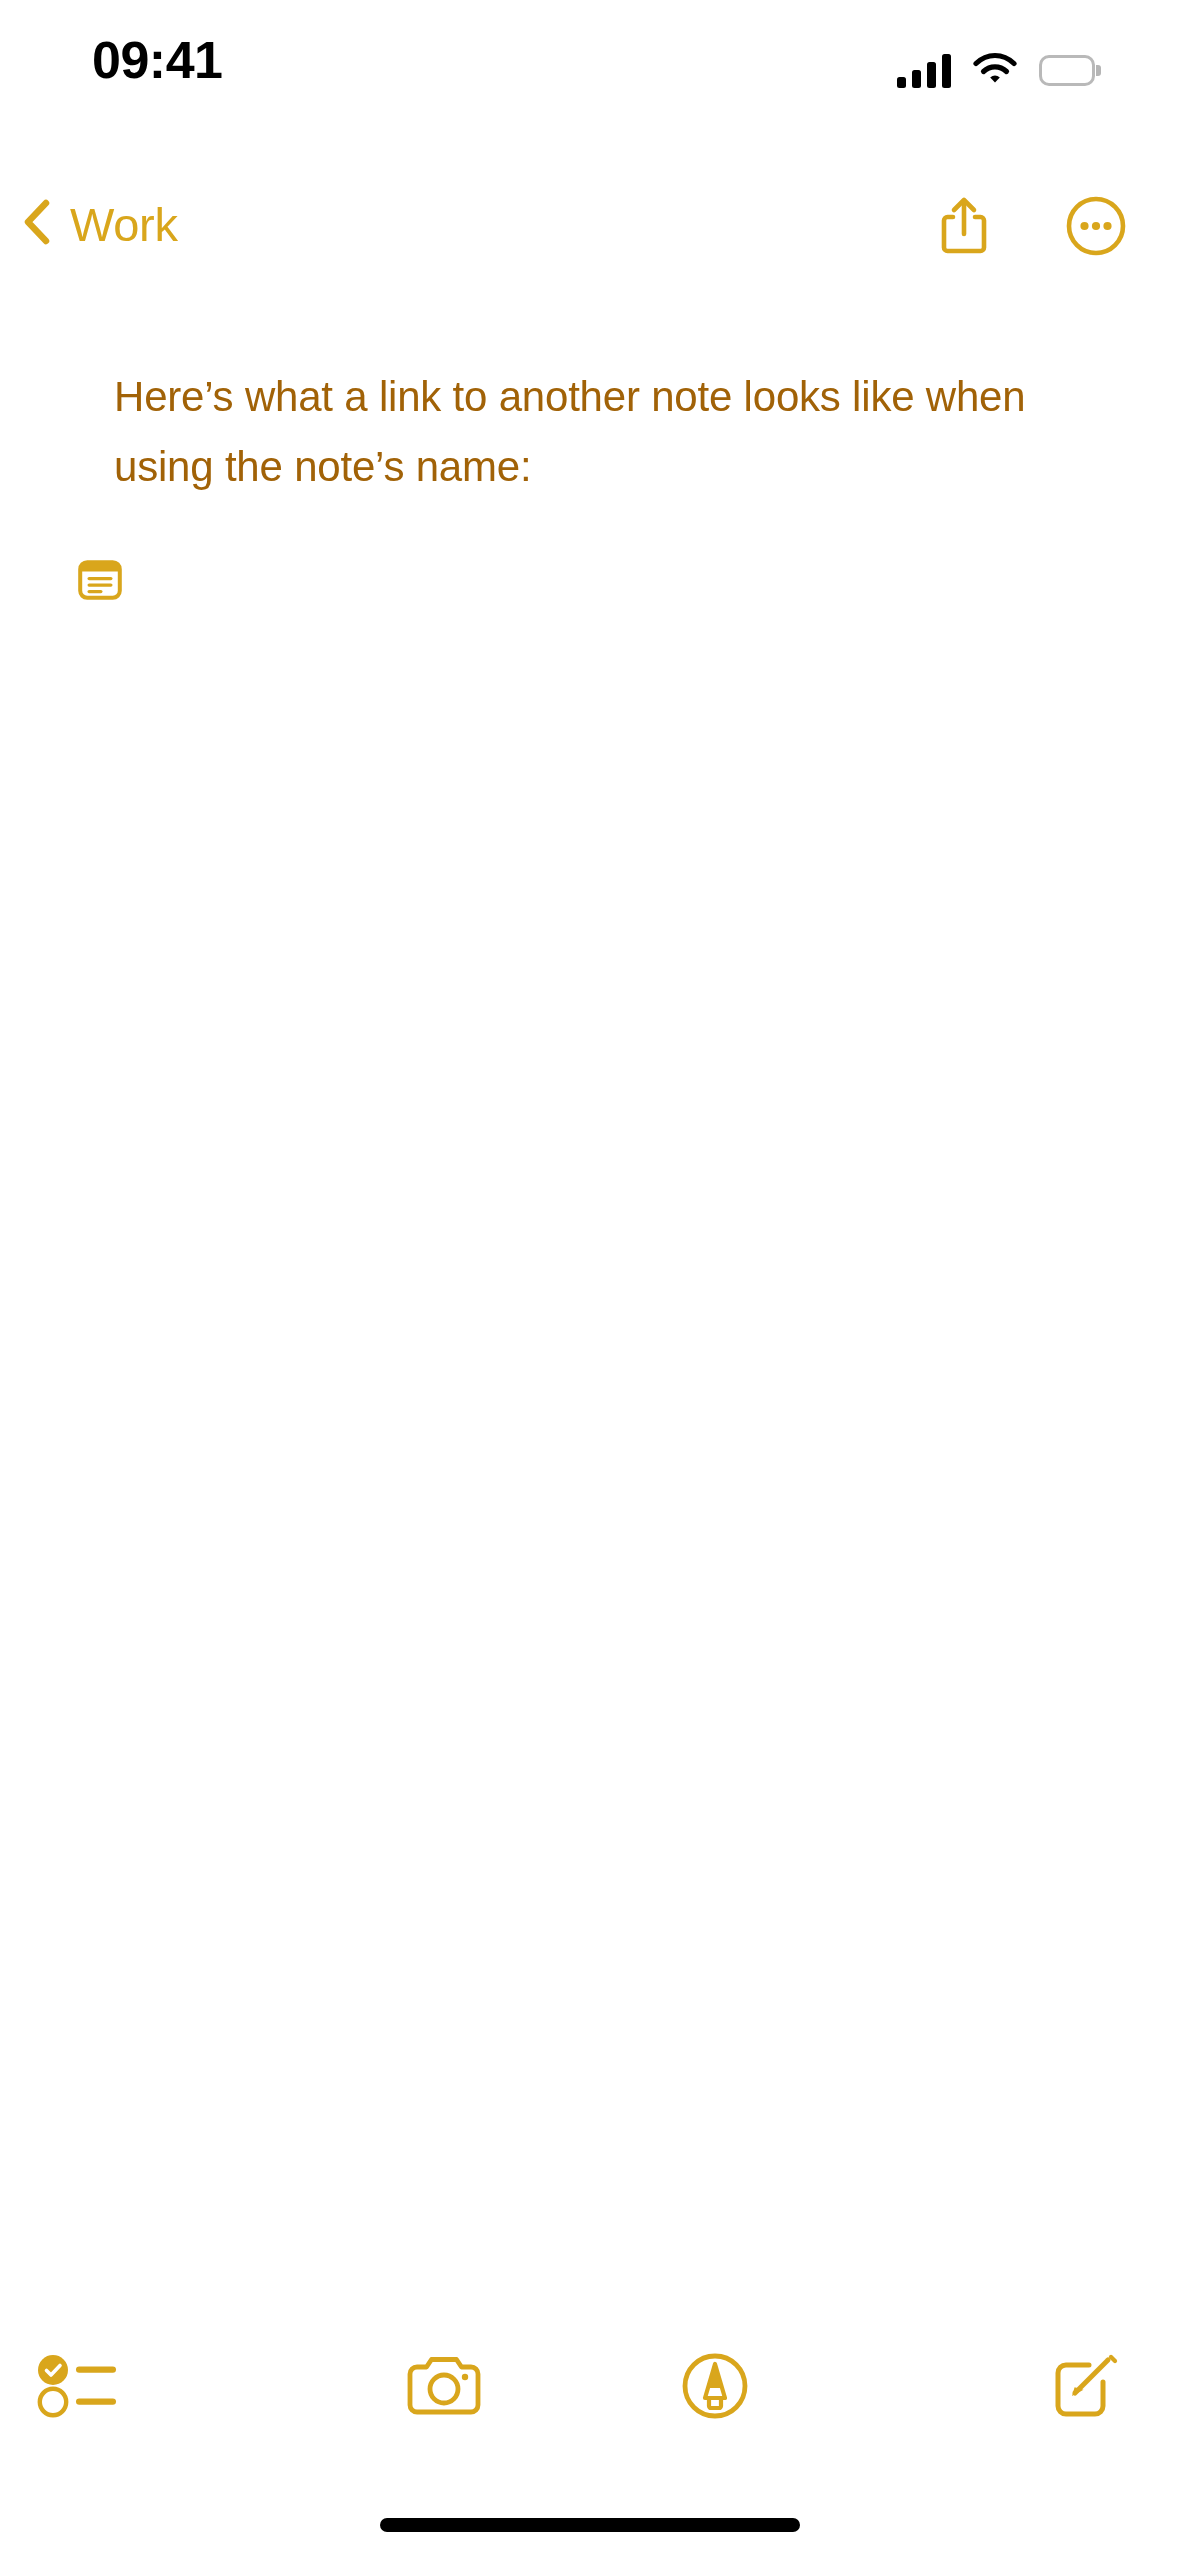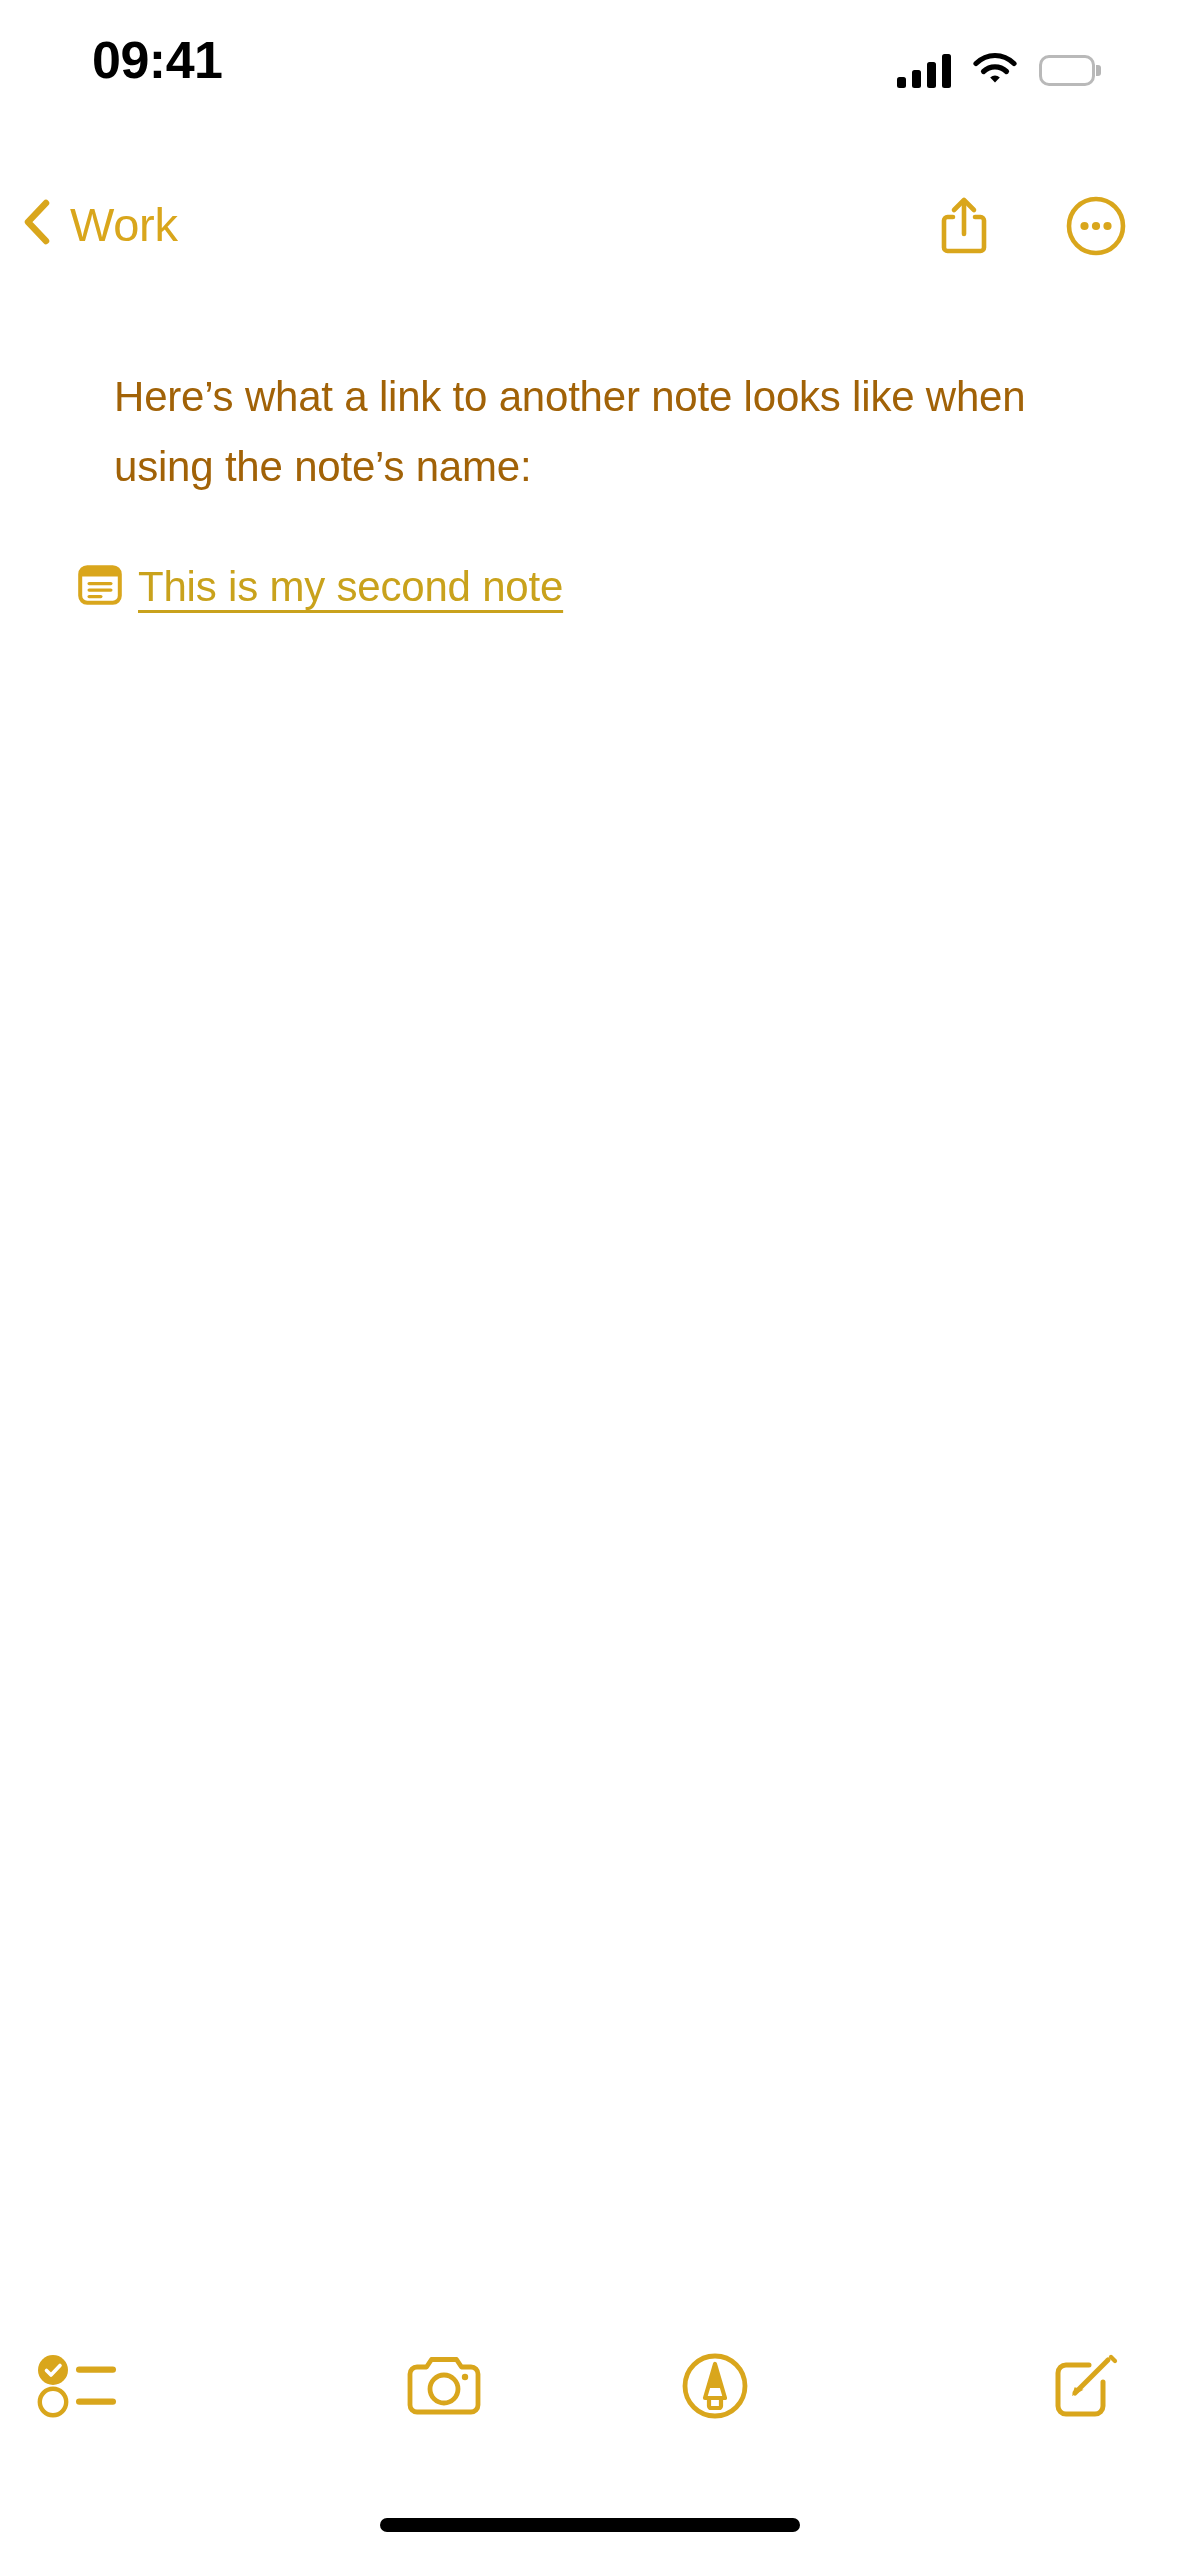--- a/index.html
+++ b/index.html
@@ -178,21 +178,20 @@
     <div class="note-link-row">
       <span>
         <svg class="note-link-icon" viewBox="0 0 44 40" fill="none" xmlns="http://www.w3.org/2000/svg">
           <rect x="2.2" y="2.2" width="39.6" height="35.6" rx="7" fill="#ffffff" stroke="#D9A61C" stroke-width="4"></rect>
           <path d="M2.2 9.2C2.2 5.3 5.3 2.2 9.2 2.2H34.8C38.7 2.2 41.8 5.3 41.8 9.2V11.5H2.2V9.2Z" fill="#D9A61C"></path>
           <rect x="9.5" y="17" width="25" height="3.2" rx="1.6" fill="#D9A61C"></rect>
           <rect x="9.5" y="23.5" width="25" height="3.2" rx="1.6" fill="#D9A61C"></rect>
           <rect x="9.5" y="30" width="15" height="3.2" rx="1.6" fill="#D9A61C"></rect>
         </svg>
       </span>
-      <span class="note-link-text">This is my second note</span>
     </div>
   </div>
 
   <div class="toolbar">
 
     <div class="tb-item">
       <span>
         <svg class="tb-icon" width="86" height="66" viewBox="0 0 86 66" fill="none" xmlns="http://www.w3.org/2000/svg">
           <circle cx="17" cy="17" r="15" fill="#D9A61C"></circle>
           <path d="M10.5 17.5L15 22L24 12.5" stroke="#ffffff" stroke-width="3.6" stroke-linecap="round" stroke-linejoin="round"></path>

